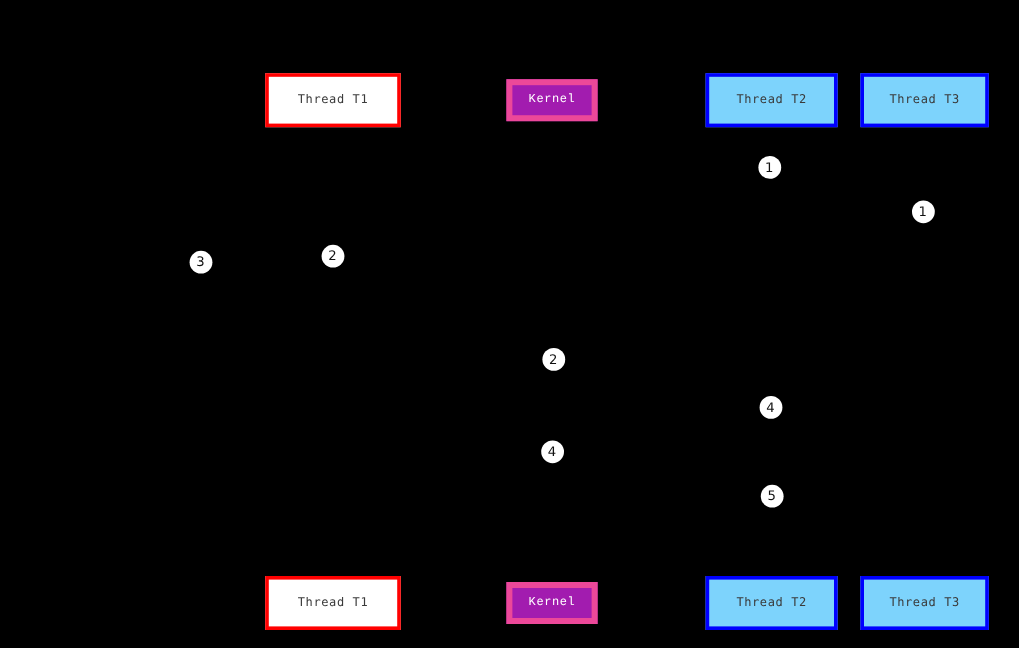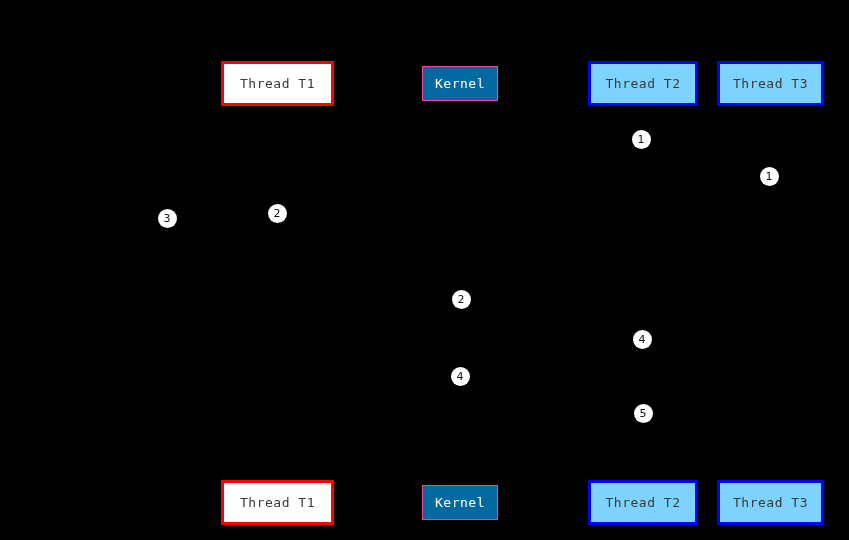--- a/index.html
+++ b/index.html
@@ -39,42 +39,43 @@
   }
 
   
   .participant {
     position: absolute;
     box-sizing: border-box;
     display: flex;
     align-items: center;
     justify-content: center;
     font-family: "DejaVu Sans Mono", "Liberation Mono", monospace;
-    font-size: 13px;
+    font-size: 10px;
     line-height: 1;
     letter-spacing: 0.5px;
     white-space: pre;
   }
 
   .participant.style-red {
     background: #FFFFFF;
     border: 3px solid #FF0000;
     color: #3A3A3A;
   }
 
   .participant.style-blue-outline {
     background: #7dd3fc;
     border: 3px solid #0000FF;
     color: #3A3A3A;
   }
 
   .participant.style-blue-fill {
-    background: #0369a1;
-    border: 1px solid #ec4899;
+    background: #a21caf;
+    border: 5px solid #ec4899;
     color: #FFFFFF;
+    font-family: Liberation Mono, monospace;
   }
 
   
   .step-marker {
     position: absolute;
     width: 19px;
     height: 19px;
     border-radius: 50%;
     background: #FFFFFF;
     color: #111111;

